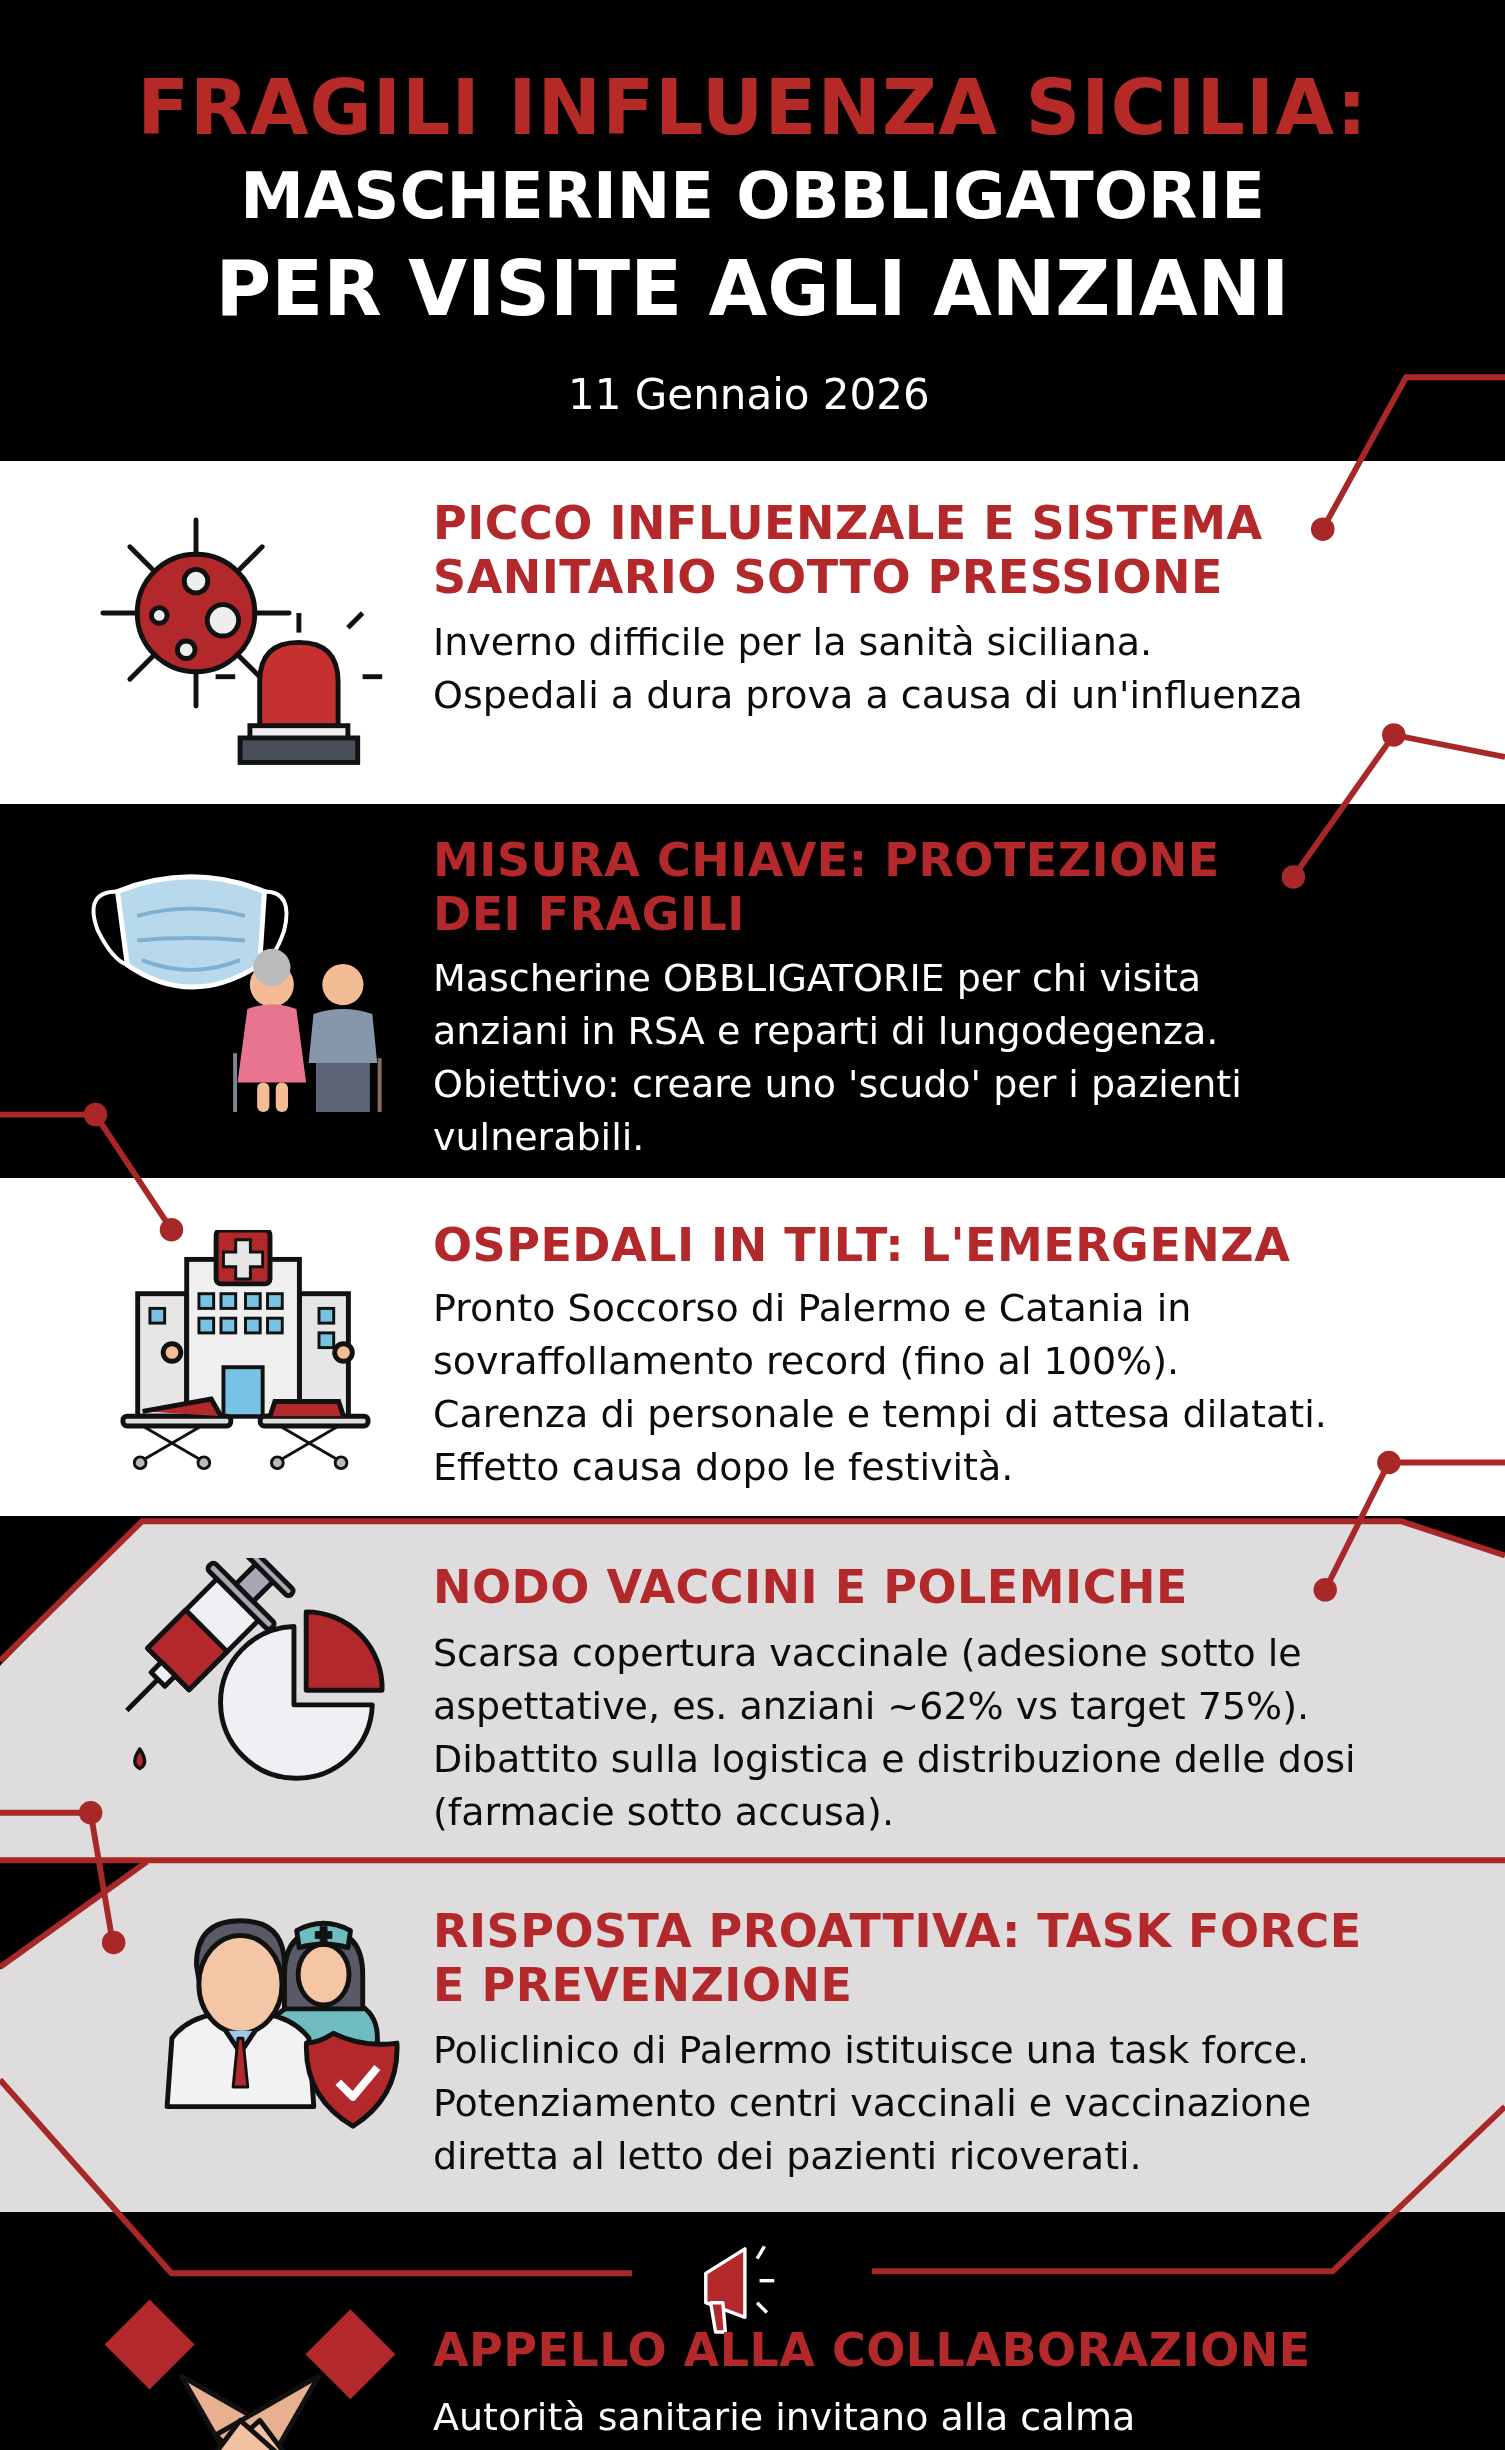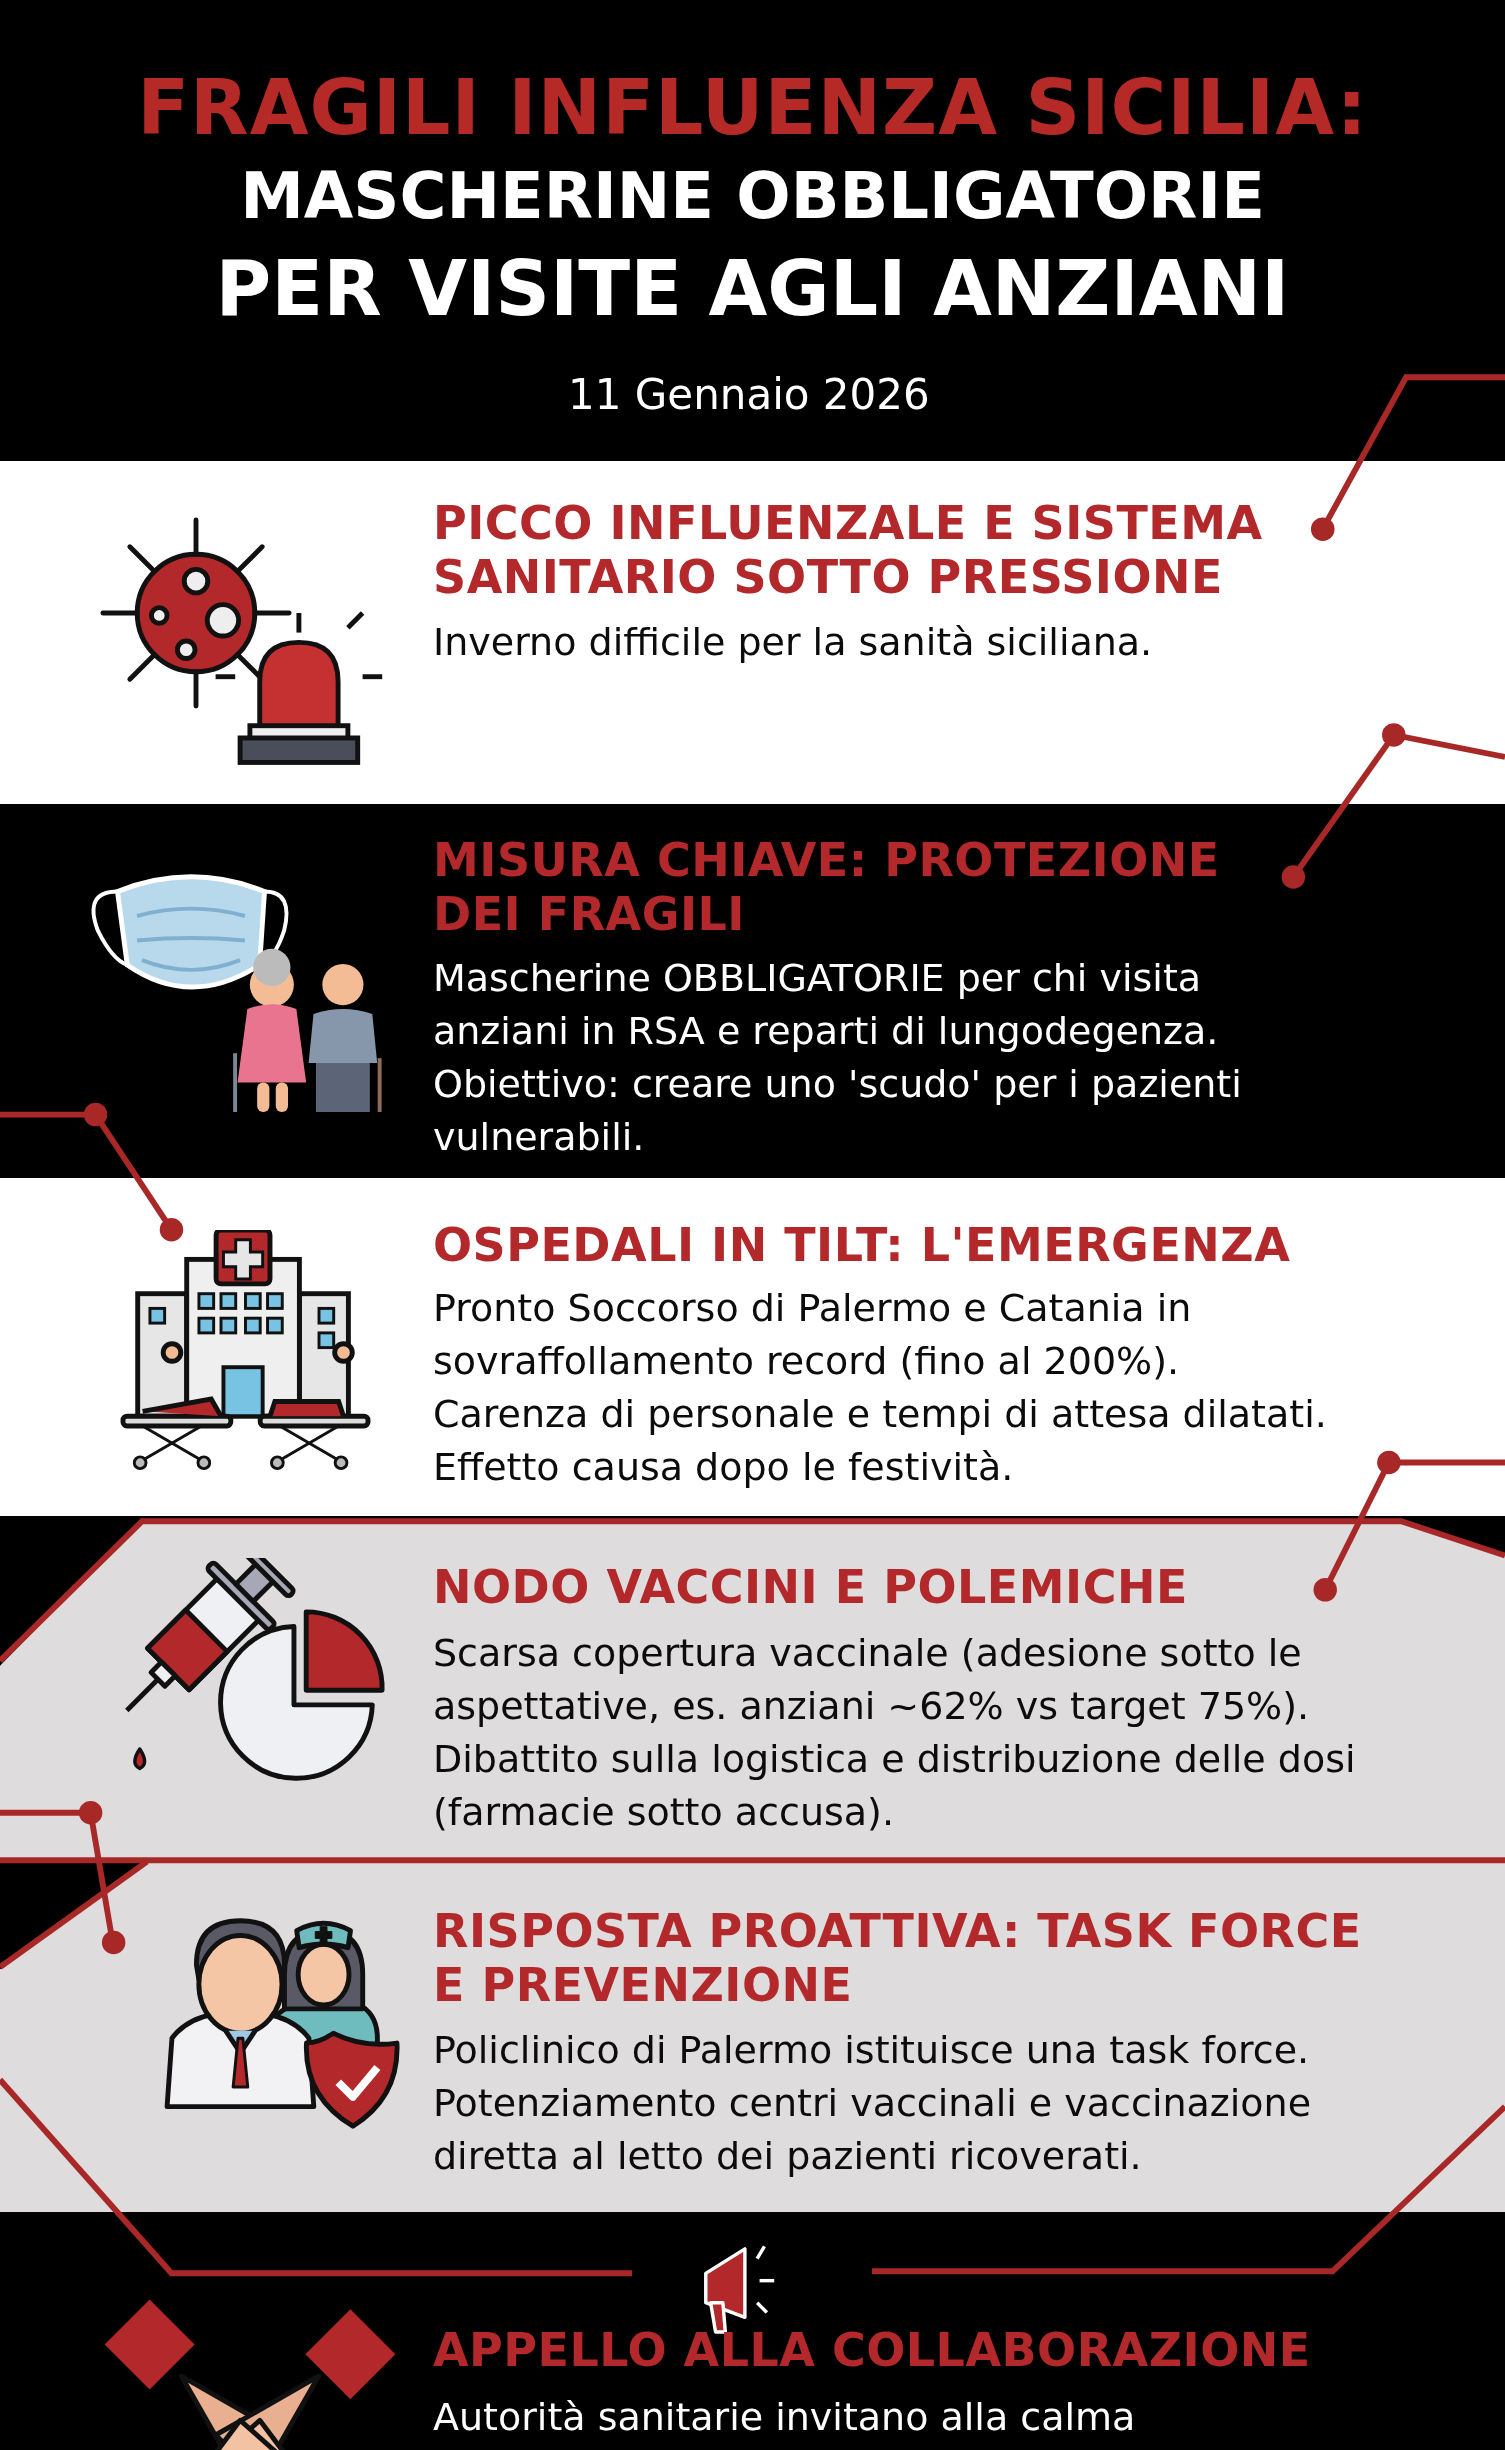--- a/index.html
+++ b/index.html
@@ -97,20 +97,21 @@
     <line x1="540" y1="340" x2="580" y2="340"></line>
       <line x1="240" y1="340" x2="280" y2="340"></line>
   </g>
 </svg>
 <div class="sec-title" style="top:496px">
   <div>PICCO INFLUENZALE E SISTEMA</div>
   <div>SANITARIO SOTTO PRESSIONE</div>
 </div>
 <div class="sec-body dark" style="top:616px">
   <div>Inverno difficile per la sanità siciliana.</div>
+  <div>Ospedali a dura prova a causa di un'influenza</div>
 </div>
 
 <svg class="icon" style="left:83px;top:867px" width="314" height="245" viewBox="0 0 640 500">
   <path d="M70,50 Q0,50 30,130 Q60,190 90,200" fill="none" stroke="#fff" stroke-width="8"></path>
   <path d="M370,50 Q430,50 410,130 Q390,190 360,200" fill="none" stroke="#fff" stroke-width="8"></path>
   <path d="M70,50 Q220,-10 370,50 L360,200 Q220,290 90,200 Z" fill="#b8d8ec" stroke="#fff" stroke-width="10"></path>
   <path d="M110,100 Q220,70 330,100" stroke="#7fb0d0" stroke-width="8" fill="none"></path>
   <path d="M110,150 Q220,140 330,150" stroke="#7fb0d0" stroke-width="8" fill="none"></path>
   <path d="M120,190 Q220,230 320,190" stroke="#7fb0d0" stroke-width="8" fill="none"></path>
   <circle cx="385" cy="240" r="45" fill="#f4bc94"></circle>
@@ -170,21 +171,21 @@
       <circle cx="185" cy="475" r="12" fill="#bbb" stroke-width="6"></circle>
     <circle cx="335" cy="475" r="12" fill="#bbb" stroke-width="6"></circle>
       <circle cx="465" cy="475" r="12" fill="#bbb" stroke-width="6"></circle>
   </g>
 </svg>
 <div class="sec-title" style="top:1218px">
   <div>OSPEDALI IN TILT: L'EMERGENZA</div>
 </div>
 <div class="sec-body dark" style="top:1282px">
   <div>Pronto Soccorso di Palermo e Catania in</div>
-  <div>sovraffollamento record (fino al 200%).</div>
+  <div>sovraffollamento record (fino al 100%).</div>
   <div>Carenza di personale e tempi di attesa dilatati.</div>
   <div>Effetto causa dopo le festività.</div>
 </div>
 
 <svg class="icon" style="left:88px;top:1558px" width="314" height="235" viewBox="0 0 640 480">
   <g stroke="#111" stroke-width="10" stroke-linejoin="round">
     <g transform="rotate(45 220 170)">
       <rect x="160" y="40" width="120" height="210" fill="#eef0f3"></rect>
       <rect x="160" y="140" width="120" height="110" fill="#b3282a"></rect>
       <rect x="130" y="30" width="180" height="20" rx="8" fill="#a7a8b5"></rect>

